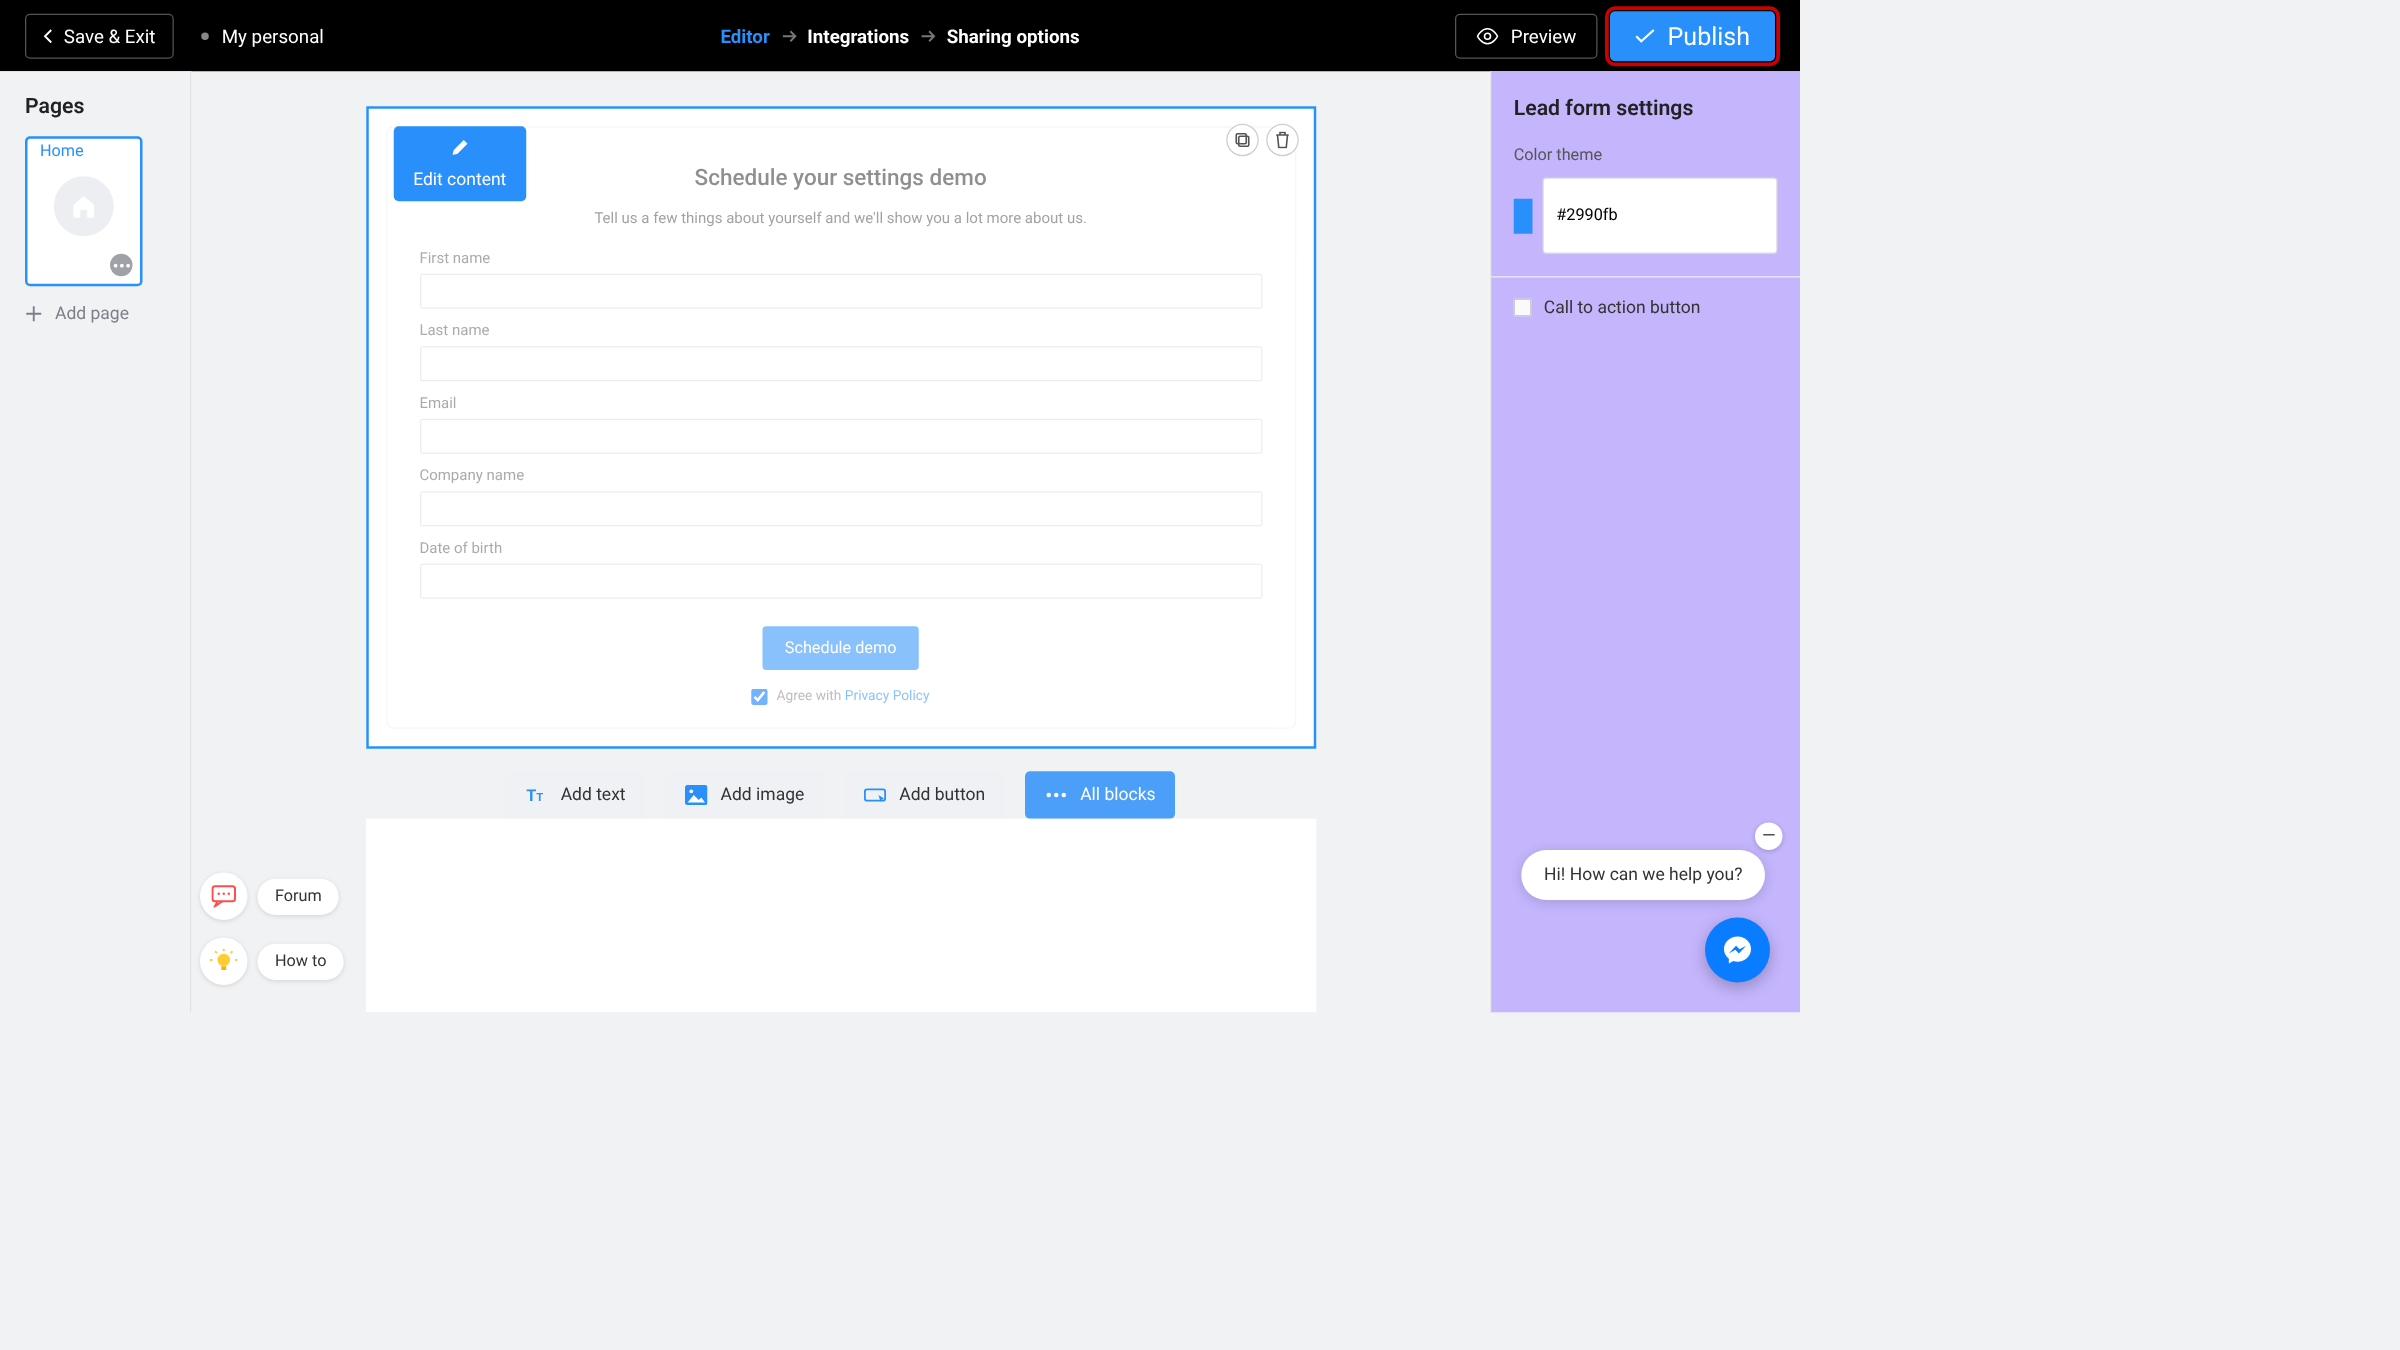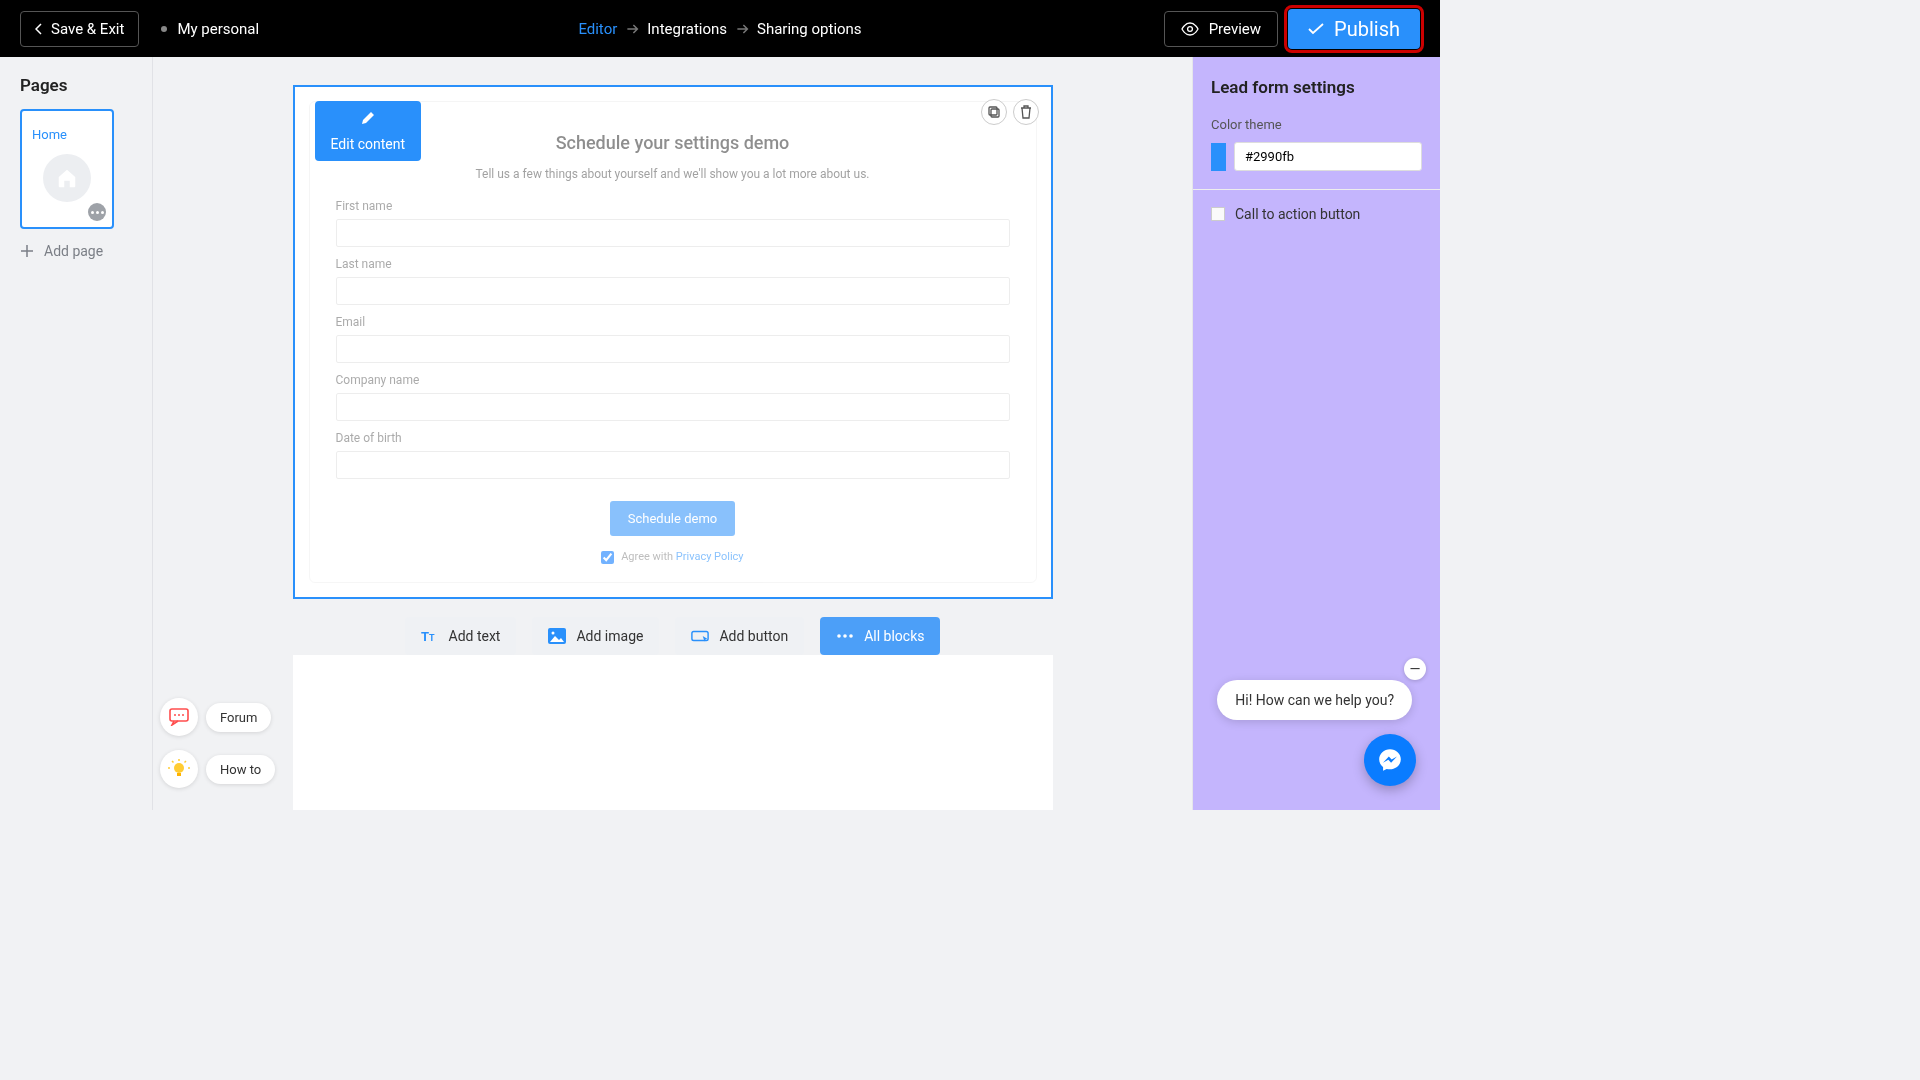--- a/index.html
+++ b/index.html
@@ -4,31 +4,31 @@
 <style>
 * { box-sizing: border-box; margin: 0; padding: 0; font-family: -apple-system, BlinkMacSystemFont, "Segoe UI", Roboto, Arial, sans-serif; }
 body { width: 1440px; height: 810px; background: #f1f2f4; overflow: hidden; position: relative; }
 
 
 .topbar { background: #000; height: 57px; display: flex; align-items: center; padding: 0 20px; color: #fff; position: relative; }
 .save-exit { display: flex; align-items: center; gap: 8px; border: 1px solid #555; border-radius: 4px; padding: 8px 14px; cursor: pointer; font-size: 15px; }
 .save-exit svg { width: 8px; height: 12px; }
 .project-ind { display: flex; align-items: center; gap: 10px; margin-left: 22px; font-size: 15px; }
 .project-ind .dot { width: 6px; height: 6px; border-radius: 50%; background: #888; }
-.steps { position: absolute; left: 50%; transform: translateX(-50%); display: flex; align-items: center; gap: 8px; font-size: 15px; }
+.steps { position: absolute; left: 50%; transform: translateX(-50%); display: flex; align-items: center; gap: 8px; font-size: 15px; font-weight: bold; }
 .steps .step.active { color: #2990fb; }
 .steps .arr { color: #777; width: 14px; height: 14px; }
 .topbar-right { margin-left: auto; display: flex; align-items: center; gap: 10px; }
 .preview-btn { display: flex; align-items: center; gap: 10px; border: 1px solid #555; border-radius: 4px; padding: 8px 16px; cursor: pointer; font-size: 15px; }
 .publish-btn { display: flex; align-items: center; gap: 10px; background: #2990fb; border-radius: 4px; padding: 8px 20px; cursor: pointer; font-size: 20px; outline: 3px solid #c00; outline-offset: 1px; }
 
 
 .left-sidebar { position: absolute; left: 0; top: 57px; bottom: 0; width: 153px; background: #f1f2f4; padding: 18px 20px; border-right: 1px solid #e1e2e6; }
 .left-sidebar h3 { font-size: 17px; font-weight: 600; color: #222; margin-bottom: 14px; }
-.page-thumb { width: 94px; height: 120px; border: 2px solid #2990fb; border-radius: 4px; background: #fff; padding: 16px 10px; position: relative; cursor: pointer; }
+.page-thumb { width: 94px; height: 120px; border: 2px solid #2990fb; border-radius: 4px; background: #fff; padding: 3px 10px; position: relative; cursor: pointer; }
 .page-thumb .label { color: #2990fb; font-size: 13px; }
 .page-thumb .home-ico { width: 48px; height: 48px; border-radius: 50%; background: #eceef1; margin: 12px auto 0; display:flex; align-items:center; justify-content:center; }
 .page-thumb .home-ico svg { width: 22px; height: 22px; fill: #fff; }
 .page-thumb .more-dot { position: absolute; bottom: 6px; right: 6px; width: 18px; height: 18px; border-radius: 50%; background: #9ea2a8; display:flex; align-items:center; justify-content:center; }
 .page-thumb .more-dot span { display:flex; gap:2px; }
 .page-thumb .more-dot span i { width:3px; height:3px; border-radius:50%; background:#fff; }
 .add-page { display: flex; align-items: center; gap: 10px; margin-top: 14px; color: #7b7f86; font-size: 14px; cursor: pointer; }
 .add-page svg { width: 14px; height: 14px; stroke: #7b7f86; }
 
 
@@ -57,21 +57,21 @@
 .add-btn { display:flex; align-items:center; gap:10px; background:#eff1f4; padding:10px 16px; border-radius:4px; font-size:14px; color:#333; cursor:pointer; }
 .add-btn.primary { background:#4c9ff8; color:#fff; }
 .add-btn .ico { width:18px; height:18px; display:flex; align-items:center; justify-content:center; }
 
 
 .right-sidebar { position:absolute; right:0; top:57px; bottom:0; width:248px; background:#c4b5fd; border-left:1px solid #e5e6ea; padding:20px 18px; }
 .right-sidebar h3 { font-size:17px; font-weight:600; color:#222; margin-bottom:20px; }
 .rs-label { font-size:13px; color:#555; margin-bottom:10px; }
 .color-row { display:flex; gap:8px; align-items:center; margin-bottom:18px; }
 .swatch { width:28px; height:28px; background:#2990fb; cursor:pointer; }
-.color-input { flex:1; border:1px solid #ddd; border-radius:3px; padding:6px 10px; font-size:13px; }
+.color-input { flex:1; border:1px solid #ddd; border-radius:3px; padding:22px 10px; font-size:13px; }
 .divider { height:1px; background:#eee; margin:0 -18px 16px; }
 .cta-row { display:flex; align-items:center; gap:10px; font-size:14px; color:#333; }
 .cta-row .cb { width:14px; height:14px; border:1px solid #ccc; background:#fafafa; }
 
 
 .help-floats { position:absolute; left:160px; bottom:22px; display:flex; flex-direction:column; gap:14px; }
 .help-row { display:flex; align-items:center; gap:8px; }
 .help-circ { width:38px; height:38px; border-radius:50%; background:#fff; box-shadow:0 1px 4px rgba(0,0,0,0.12); display:flex; align-items:center; justify-content:center; cursor:pointer; }
 .help-pill { background:#fff; border-radius:18px; padding:7px 14px; font-size:13px; color:#333; box-shadow:0 1px 4px rgba(0,0,0,0.12); cursor:pointer; }
 

